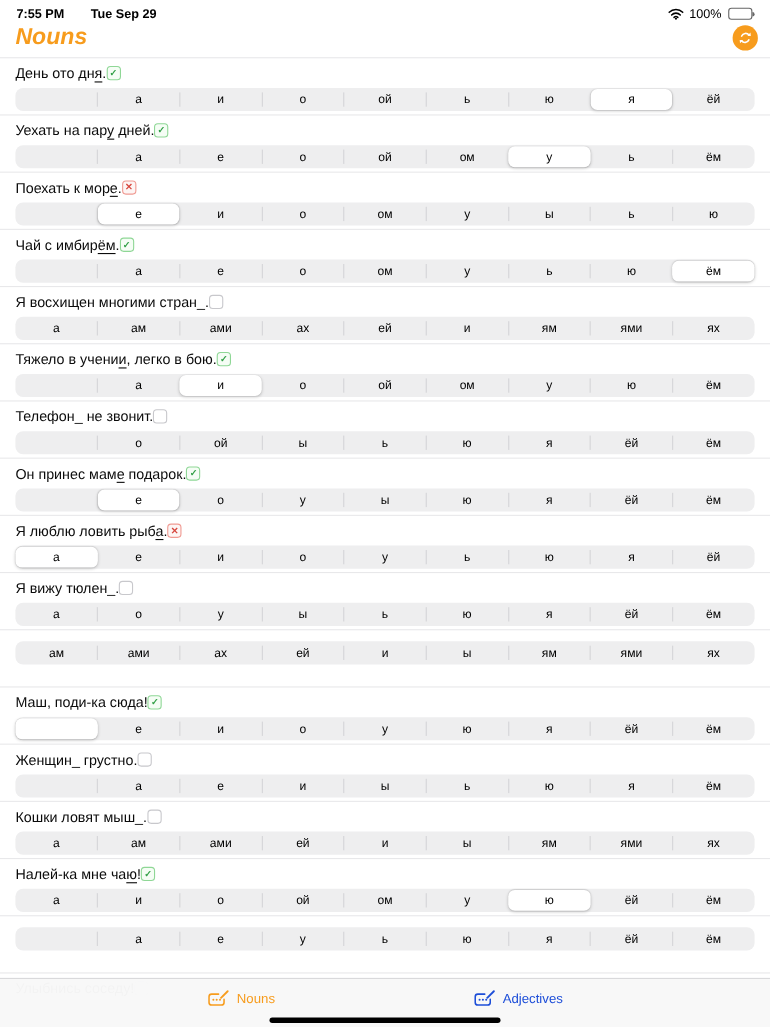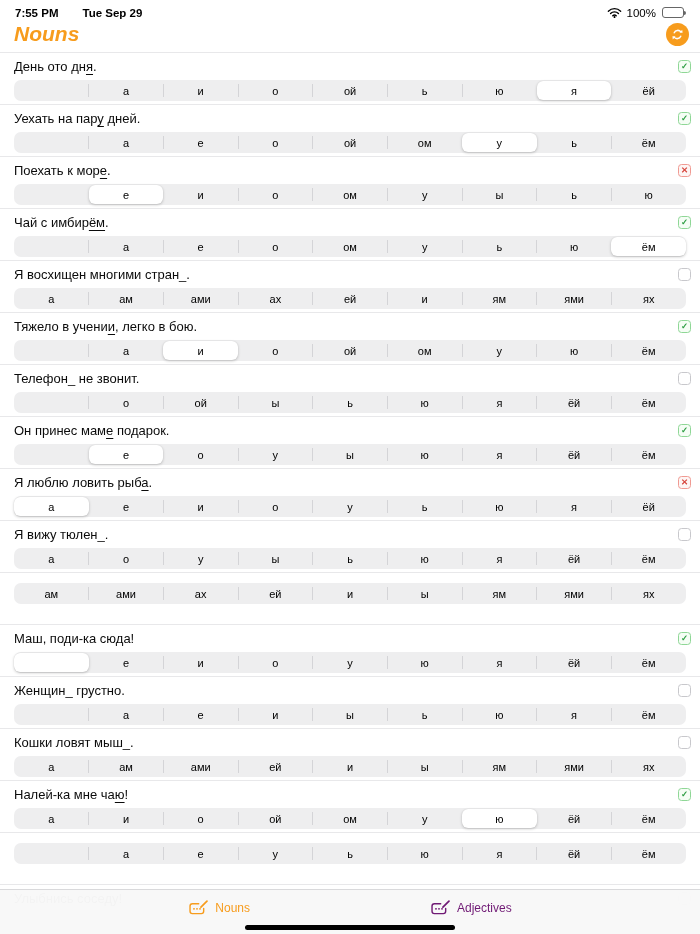--- a/index.html
+++ b/index.html
@@ -23,21 +23,21 @@
     background:#666; border-radius:0 2px 2px 0; }
   
   .header{ display:flex; justify-content:space-between; align-items:center;
     padding:1px 11px 6px 14px; }
   .title{ font-size:21px; font-style:italic; font-weight:600; color:var(--accent); }
   .sync-btn{ width:23px; height:23px; border-radius:50%; background:var(--accent);
     display:flex; align-items:center; justify-content:center; border:none; padding:0; }
   
   .list{ border-top:1px solid #e8e8ea; }
   .row{ height:52px; border-bottom:1px solid #e8e8ea; padding-top:5px; }
-  .q-line{ display:flex; justify-content:space-between; align-items:center;
+  .q-line{ display:flex; align-items:center;
     padding:0 9px 0 14px; height:17px; }
   .sentence{ font-size:13px; color:#0b0b0b; }
   .sentence .u{ text-decoration:underline; text-underline-offset:2.5px; }
   .checkbox{ width:13px; height:13px; border-radius:3.5px; border:1.5px solid #c8c8cc;
     display:flex; align-items:center; justify-content:center;
     font-size:8.5px; font-weight:700; line-height:1; background:#fff; flex:none; }
   .checkbox.correct{ border-color:#8fd796; color:#2f9e44; background:#f5fdf5; }
   .checkbox.wrong{ border-color:#f09a92; color:#d6453c; background:#fdf5f4; }
   .segmented{ margin:5px 14px 0; height:21px; background:#eeeeef; border-radius:7px;
     display:flex; }
@@ -47,21 +47,21 @@
     bottom:4px; width:1px; background:#d4d4d7; }
   .segment.selected{ background:#fff; border-radius:6px; margin:1px 0;
     box-shadow:0 1px 3px rgba(0,0,0,.22), 0 0 1px rgba(0,0,0,.1); }
   
   .tabbar{ position:absolute; left:0; right:0; bottom:0; height:45px;
     background:rgba(248,248,248,.98); border-top:1px solid #d9d9db;
     display:flex; justify-content:center; gap:180px; padding-top:8px; }
   .tab{ display:flex; align-items:center; gap:6px; font-size:12px; height:20px;
     background:none; border:none; padding:0; }
   .tab.active{ color:var(--accent); }
-  .tab.inactive{ color:#701a75; }
+  .tab.inactive{ color:#1d4ed8; }
   .home-indicator{ position:absolute; bottom:4px; left:50%; transform:translateX(-50%);
     width:210px; height:5px; border-radius:3px; background:#000; }
 </style>
 </head>
 <body>
 
 <div class="statusbar">
   <div class="sb-left">
     <span>7:55 PM</span>
     <span>Tue Sep 29</span>

